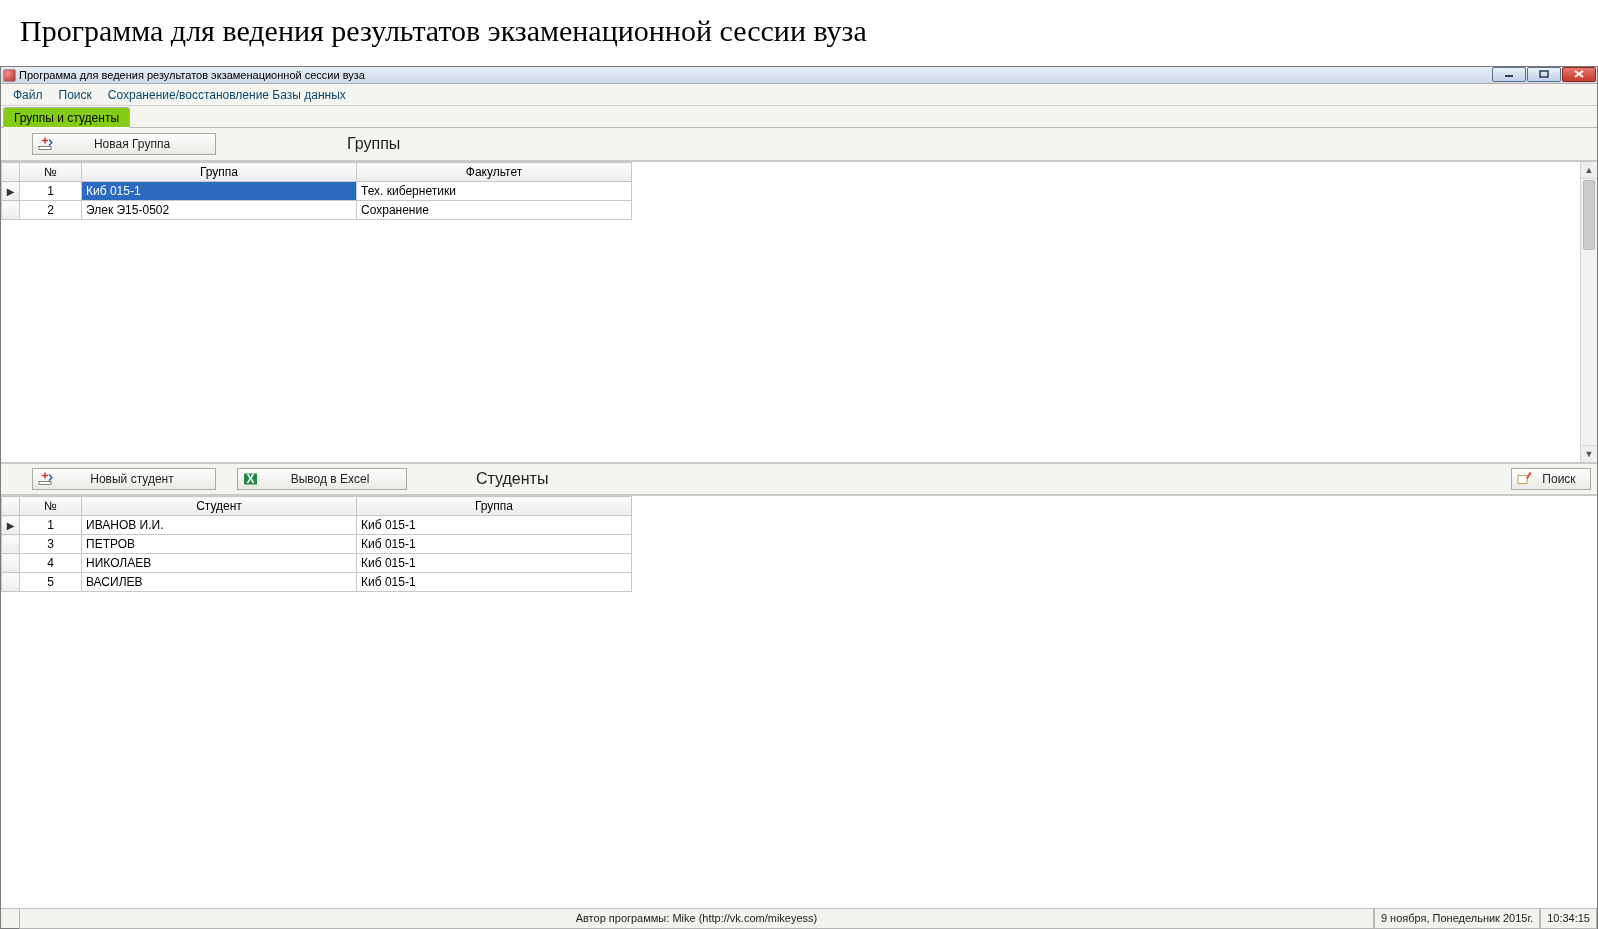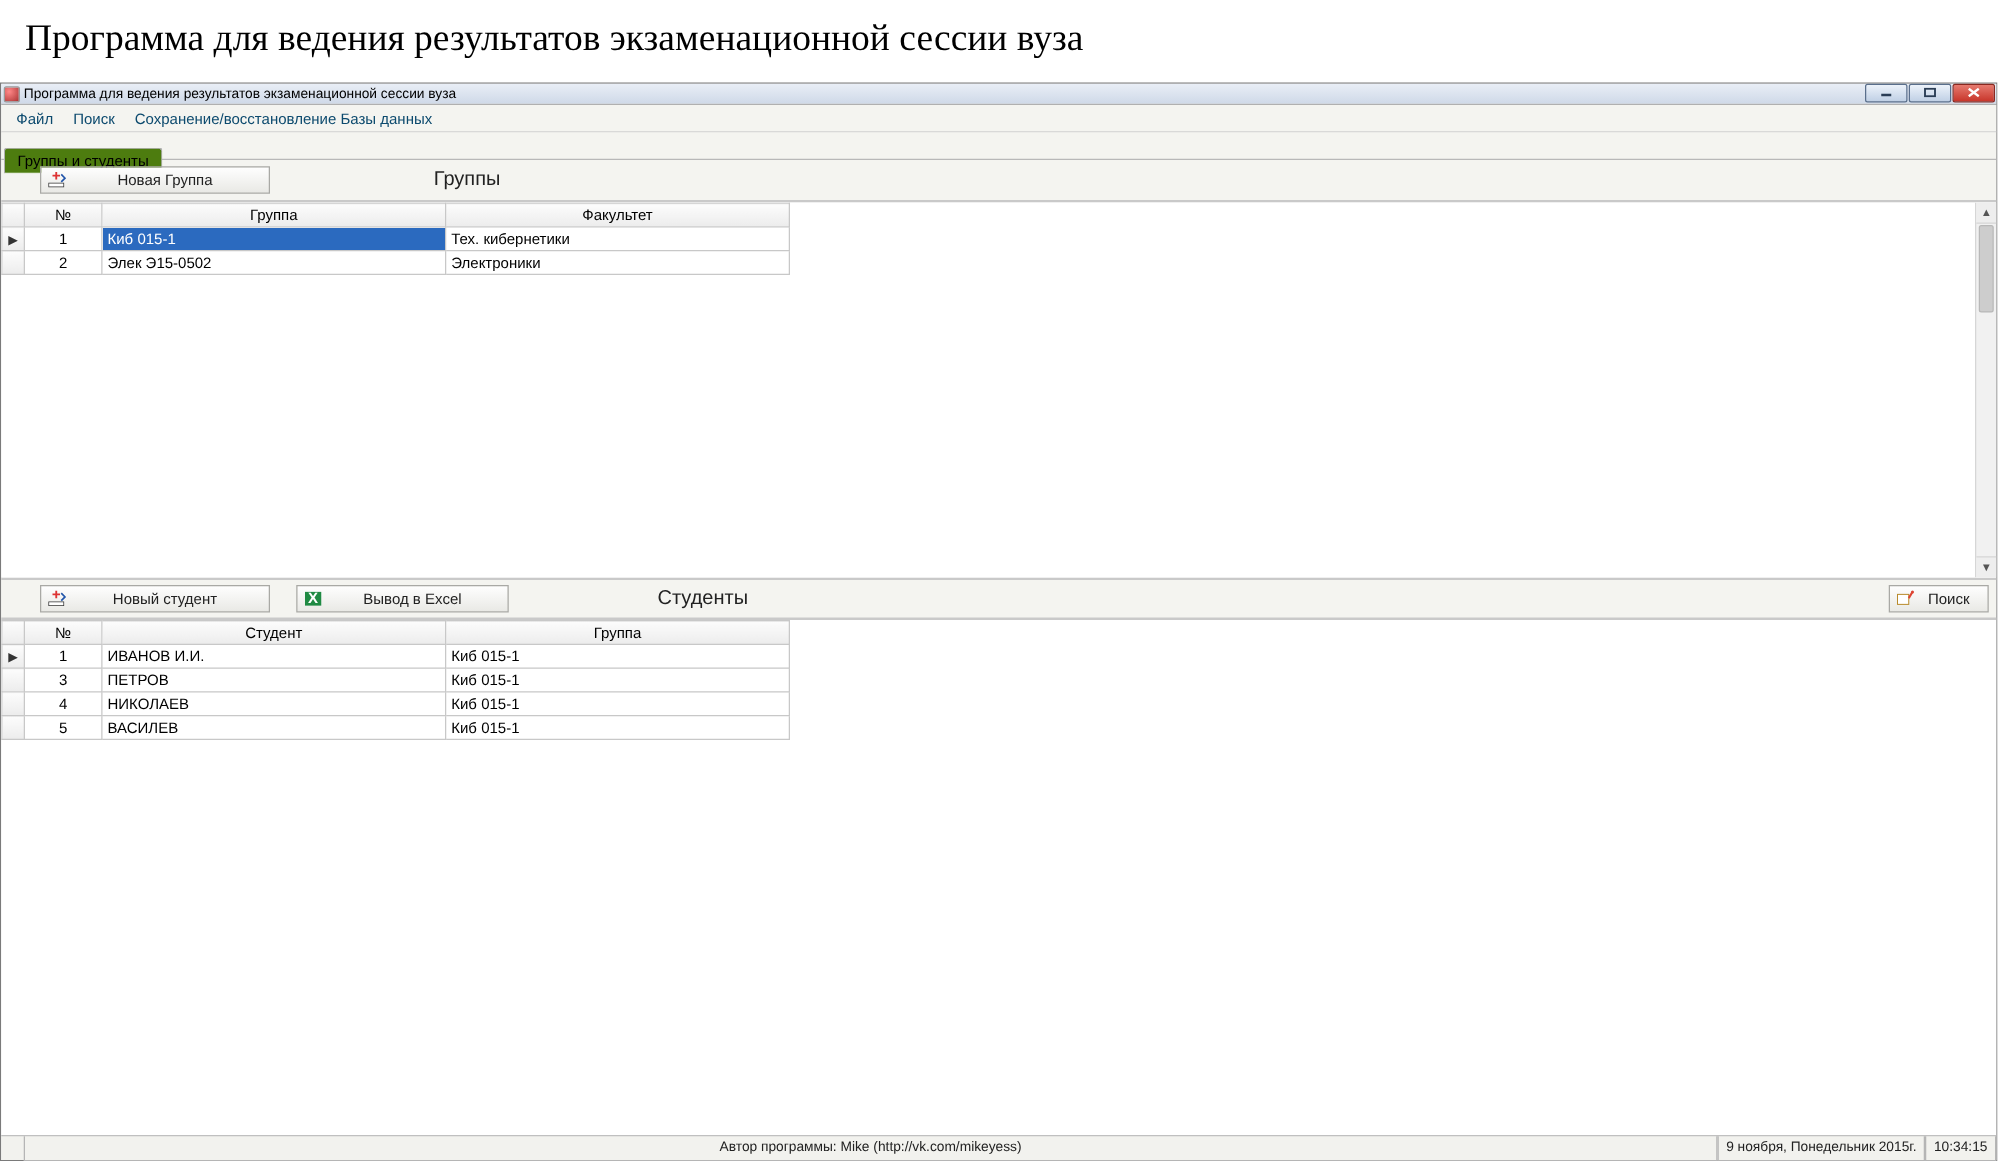--- a/index.html
+++ b/index.html
@@ -14,21 +14,21 @@
     border-bottom: 1px solid #b0b0b0;
   }
   .title-bar .app-icon { width: 13px; height: 13px; margin-right: 3px; border:1px solid #999; background: radial-gradient(circle at 30% 30%, #f88, #a33); border-radius: 2px;}
   .title-bar .title-text { font-size: 11px; color: #000; flex: 1; }
   .win-controls { display: flex; height: 17px; }
   .win-btn { width: 34px; height: 15px; margin-right: 1px; border: 1px solid #5a6f8c; background: linear-gradient(to bottom,#ecf2fa,#c0d0e5); display:flex; align-items:center; justify-content:center; font-size:10px; color:#2a3d55; border-radius:2px;}
   .win-btn.close { background: linear-gradient(to bottom,#e67a6f,#c8362b); color:#fff; border-color:#8a2820;}
   .menu-bar { height: 22px; background: #f4f4f0; border-bottom: 1px solid #d0d0d0; display:flex; align-items:center; padding-left:4px; }
   .menu-item { padding: 3px 8px; font-size: 12px; color:#0c4a6e; cursor:default; }
   .tab-strip { height: 22px; background:#f4f4f0; display:flex; align-items:flex-end; border-bottom:1px solid #b8b8b8; padding-left:2px;}
-  .tab { border:1px solid #b0b0b0; border-bottom:1px solid #fff; background:#4d7c0f; padding:3px 10px 2px 10px; font-size:12px; position:relative; top:12px; border-top-left-radius:3px; border-top-right-radius:3px;}
+  .tab { border:1px solid #b0b0b0; border-bottom:1px solid #fff; background:#84cc16; padding:3px 10px 2px 10px; font-size:12px; position:relative; top:1px; border-top-left-radius:3px; border-top-right-radius:3px;}
   .pane-toolbar { height: 34px; background:#f4f4f0; border-bottom:2px solid #c9c9c9; display:flex; align-items:center; padding:0 6px; gap:1px;}
   .btn { height:22px; background:linear-gradient(to bottom,#fefefe,#e9e9e5); border:1px solid #a9a9a5; padding:0 10px 0 26px; position:relative; display:flex; align-items:center; font-size:12px; color:#222; min-width:120px; justify-content:center; cursor:default;}
   .btn.small { min-width: 80px; }
   .btn .ico { position:absolute; left:5px; top:50%; transform:translateY(-50%); width:15px; height:15px; display:flex; align-items:center; justify-content:center; }
   .section-label { font-size:16px; color:#222; }
   .grid-wrap { position:relative; background:#fff; overflow:hidden; }
   .grid-scroll { position:absolute; top:0; left:0; right:17px; bottom:0; overflow:hidden; }
   .vscroll { position:absolute; top:0; right:0; bottom:0; width:17px; background:#f1f1f1; border-left:1px solid #d6d6d6;}
   .vscroll .thumb { position:absolute; top:18px; left:2px; right:2px; height:70px; background:#cdcdcd; border:1px solid #b8b8b8; border-radius:2px;}
   .vscroll .arrow { position:absolute; left:0; right:0; height:17px; background:#eee; display:flex; align-items:center; justify-content:center; color:#555; font-size:9px;}
@@ -122,21 +122,21 @@
             <tr class="selected">
               <td class="rowhdr"><span class="rowmarker">▶</span></td>
               <td class="num">1</td>
               <td class="cell-group">Киб 015-1</td>
               <td>Тех. кибернетики</td>
             </tr>
             <tr>
               <td class="rowhdr"></td>
               <td class="num">2</td>
               <td class="cell-group">Элек Э15-0502</td>
-              <td>Электроники</td>
+              <td>Сохранение</td>
             </tr>
           </tbody>
       </table>
     </div>
     <div class="vscroll">
       <div class="arrow up">▲</div>
       <div class="thumb"></div>
       <div class="arrow down">▼</div>
     </div>
   </div>
@@ -155,21 +155,21 @@
     </button>
     <button class="btn" style="min-width:170px; margin-left:20px;">
       <span class="ico">
         <svg width="15" height="15">
             <rect x="1" y="2" width="13" height="11" fill="#1f8a43"></rect>
             <text x="7.5" y="11" text-anchor="middle" font-size="9" fill="#fff" font-family="Arial" font-weight="bold">X</text>
           </svg>
       </span>
       <span>Вывод в Excel</span>
     </button>
-    <div class="section-label" style="margin-left:118px;">Студенты</div>
+    <div class="section-label" style="margin-left:68px;">Студенты</div>
     <div style="flex:1"></div>
     <button class="btn small">
       <span class="ico">
         <svg width="15" height="15">
             <rect x="1" y="4" width="9" height="8" fill="#fff" stroke="#b88a2a" stroke-width="0.8"></rect>
             <path d="M13 2 L10 7" stroke="#d43" stroke-width="1.6"></path>
             <circle cx="13" cy="2" r="1.2" fill="#d43"></circle>
           </svg>
       </span>
       <span>Поиск</span>

